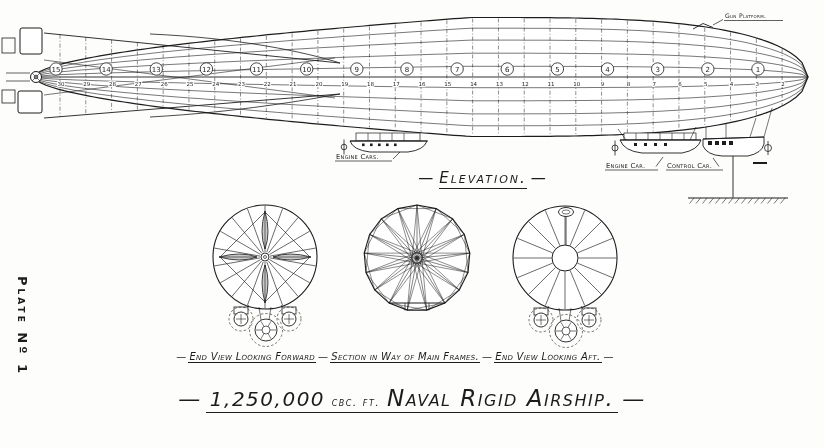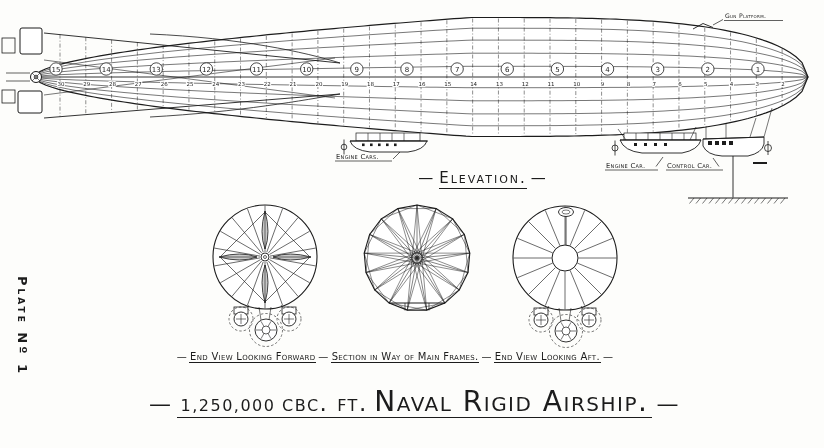--- a/index.html
+++ b/index.html
@@ -3,38 +3,38 @@
 <meta charset="utf-8">
 <style>
   html,body{margin:0;padding:0;}
   body{
     width:824px;height:448px;position:relative;overflow:hidden;
     background:#fdfdfb;color:#1c1c1c;
     font-family:"DejaVu Sans",sans-serif;
   }
   svg{position:absolute;left:0;top:0;}
   svg text{font-family:"DejaVu Sans",sans-serif;fill:#1c1c1c;font-variant:small-caps;}
-  .cap{position:absolute;white-space:nowrap;font-variant:small-caps;}
+  .cap{position:absolute;white-space:nowrap;font-variant:small-caps;font-style:italic;}
   .u{border-bottom:1.4px solid #1c1c1c;padding-bottom:1px;}
   .dash{padding:0 4px;}
   .plate-label{
     position:absolute;left:30px;top:276px;transform-origin:0 0;transform:rotate(90deg);
     font-size:13px;letter-spacing:3px;font-weight:bold;white-space:nowrap;font-variant:small-caps;
   }
   .elev-cap{top:169px;left:368px;width:230px;text-align:center;font-size:15px;letter-spacing:2px;}
   .elev-cap .u{border-bottom-width:1.6px;}
   .sec-cap{top:351px;left:128px;width:534px;text-align:center;font-size:10px;letter-spacing:.3px;}
   .sec-cap .u{padding:0 1px 0 1px;border-bottom-width:1px;}
   .sec-cap .dash{padding:0 2px;}
   .main-title{top:385px;left:145px;width:534px;text-align:center;letter-spacing:1.5px;}
   .main-title .dash{font-size:22px;}
   .main-title .u{border-bottom-width:1.8px;padding:0 4px 2px 4px;}
-  .t-num{font-size:16px;}
-  .t-unit{font-size:23px;margin-top:32px;}
-  .t-name{font-size:28px;}
+  .t-num{font-size:20px;}
+  .t-unit{font-size:11px;margin-top:32px;}
+  .t-name{font-size:23px;}
 </style>
 </head>
 <body>
 
 <svg id="art" width="824" height="448" viewBox="0 0 824 448">
 
   <text x="725" y="18" font-size="6.2" letter-spacing="0.3">Gun Platform.</text>
   <line x1="724" y1="20.5" x2="783" y2="20.5" stroke="#1c1c1c" stroke-width="0.7"></line>
   <line x1="713" y1="25" x2="723" y2="19.5" stroke="#1c1c1c" stroke-width="0.7"></line>
 

